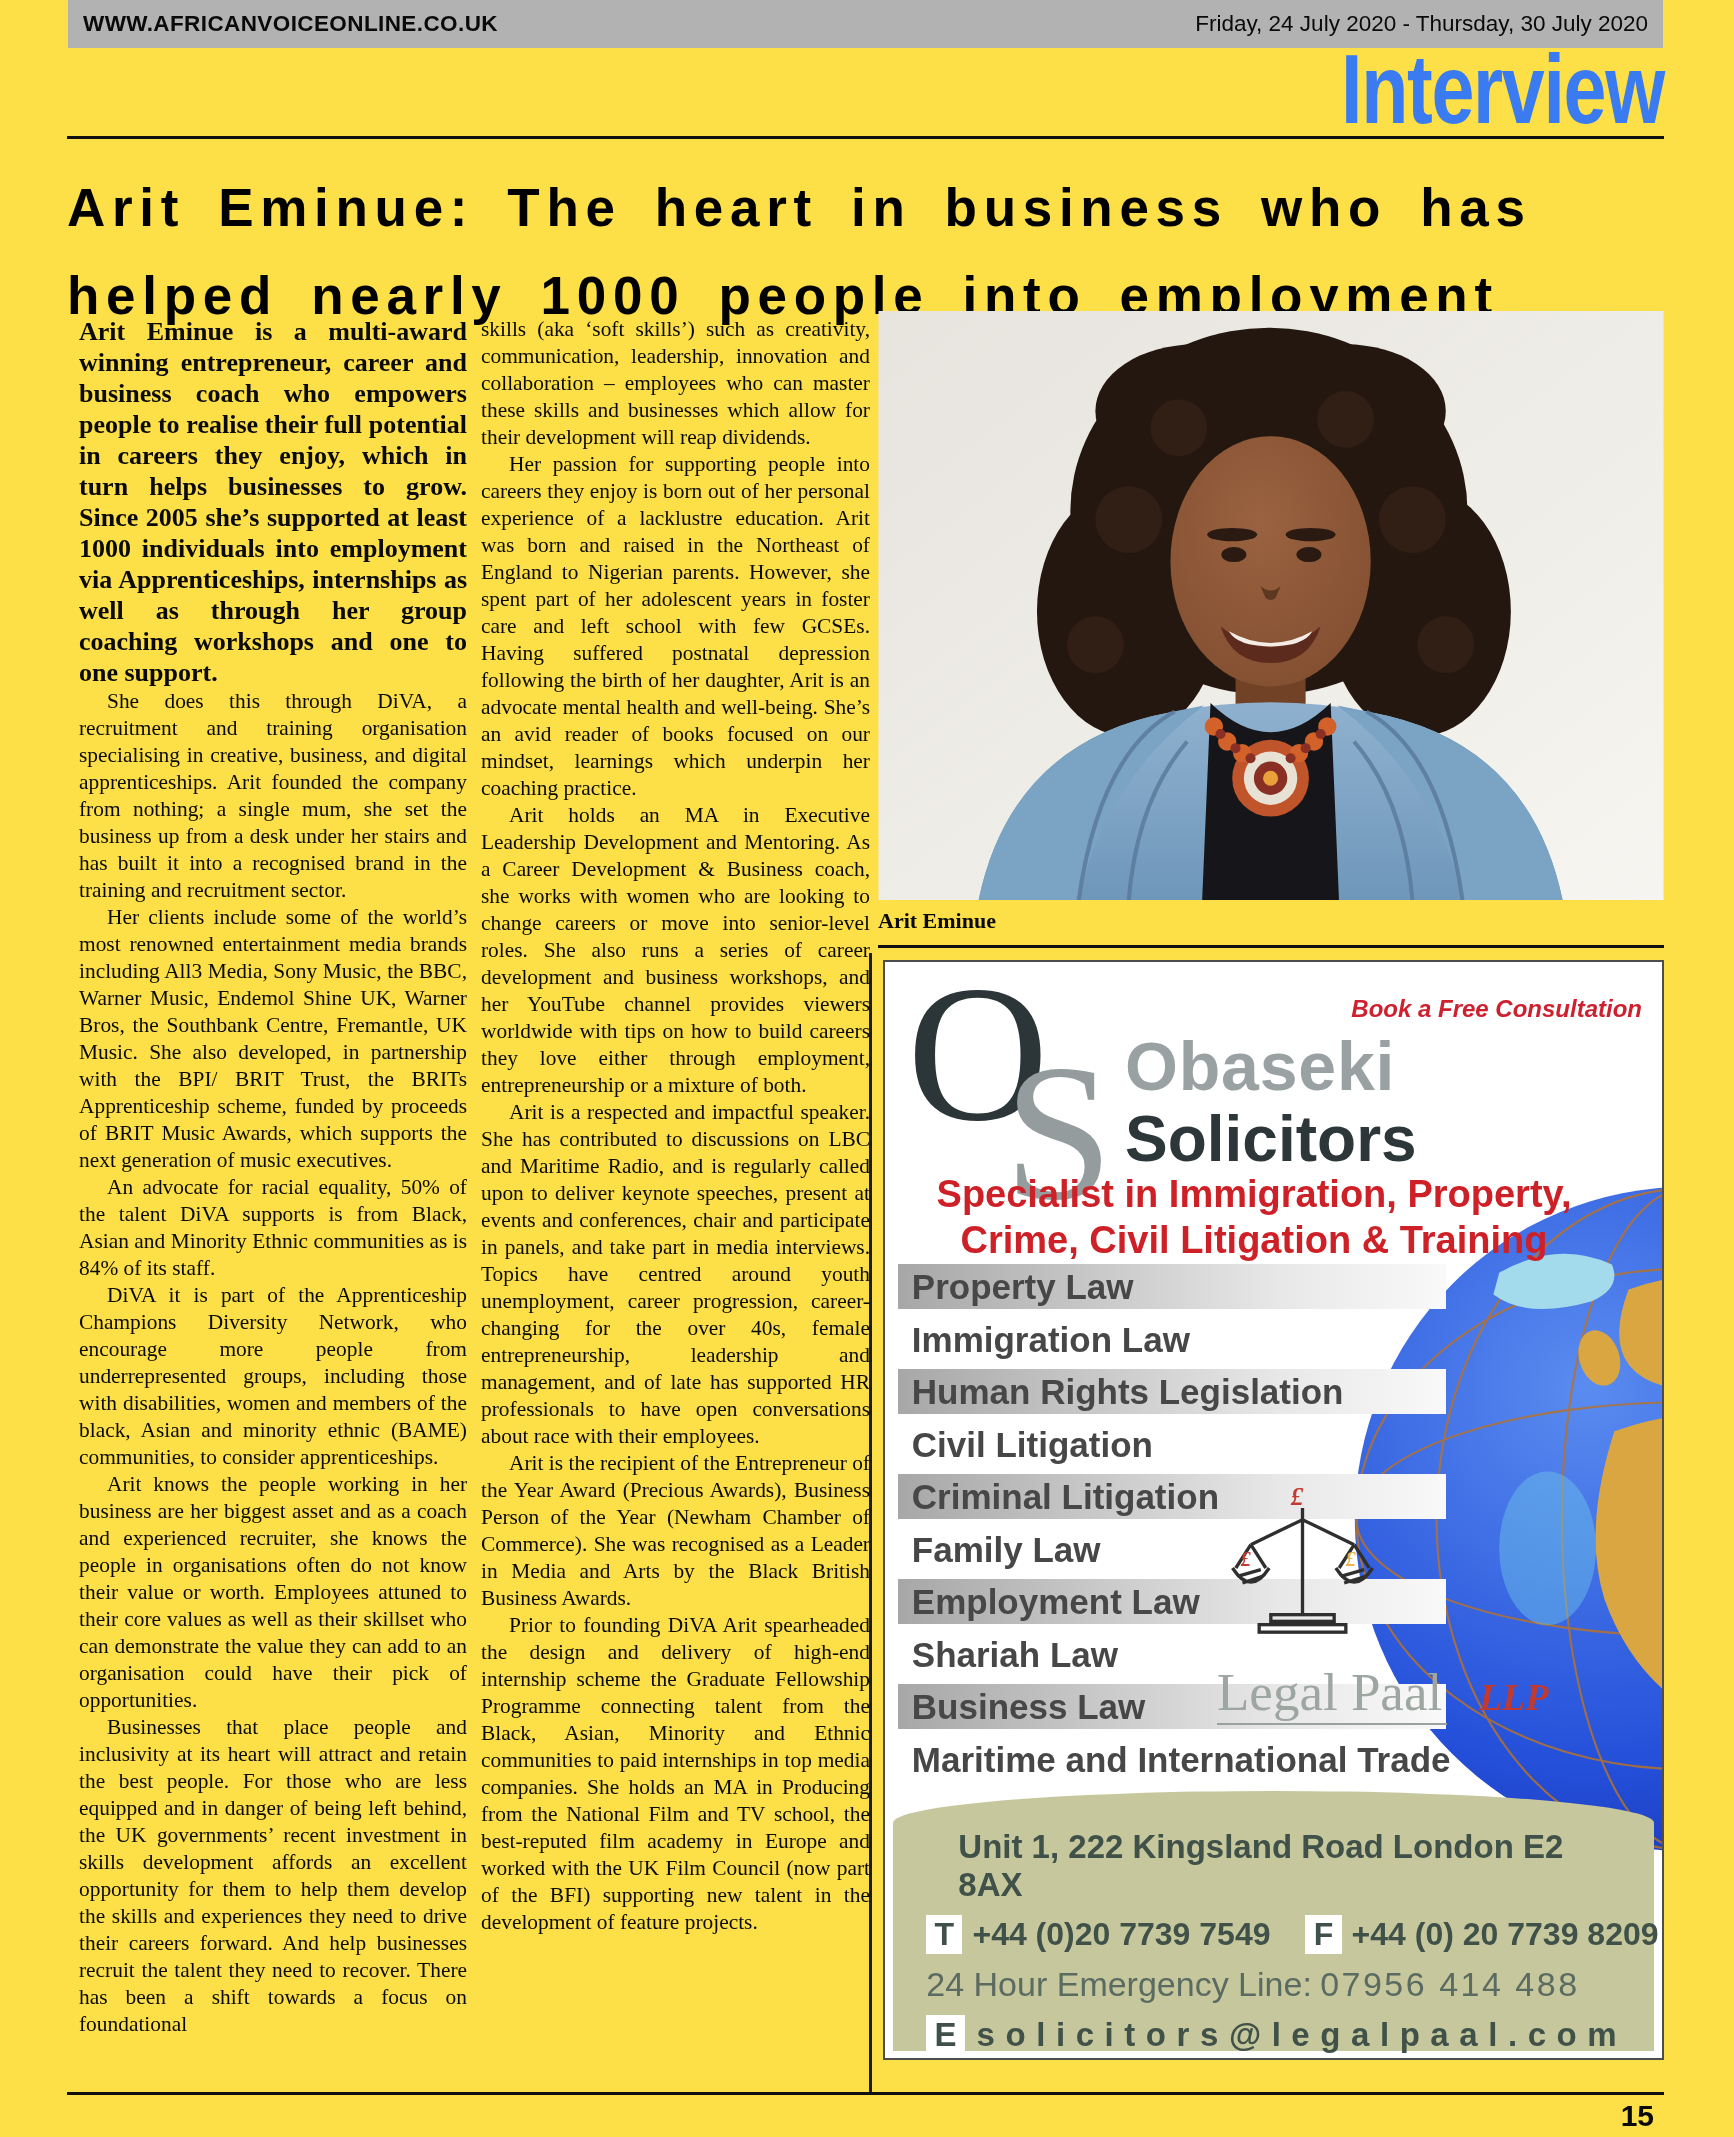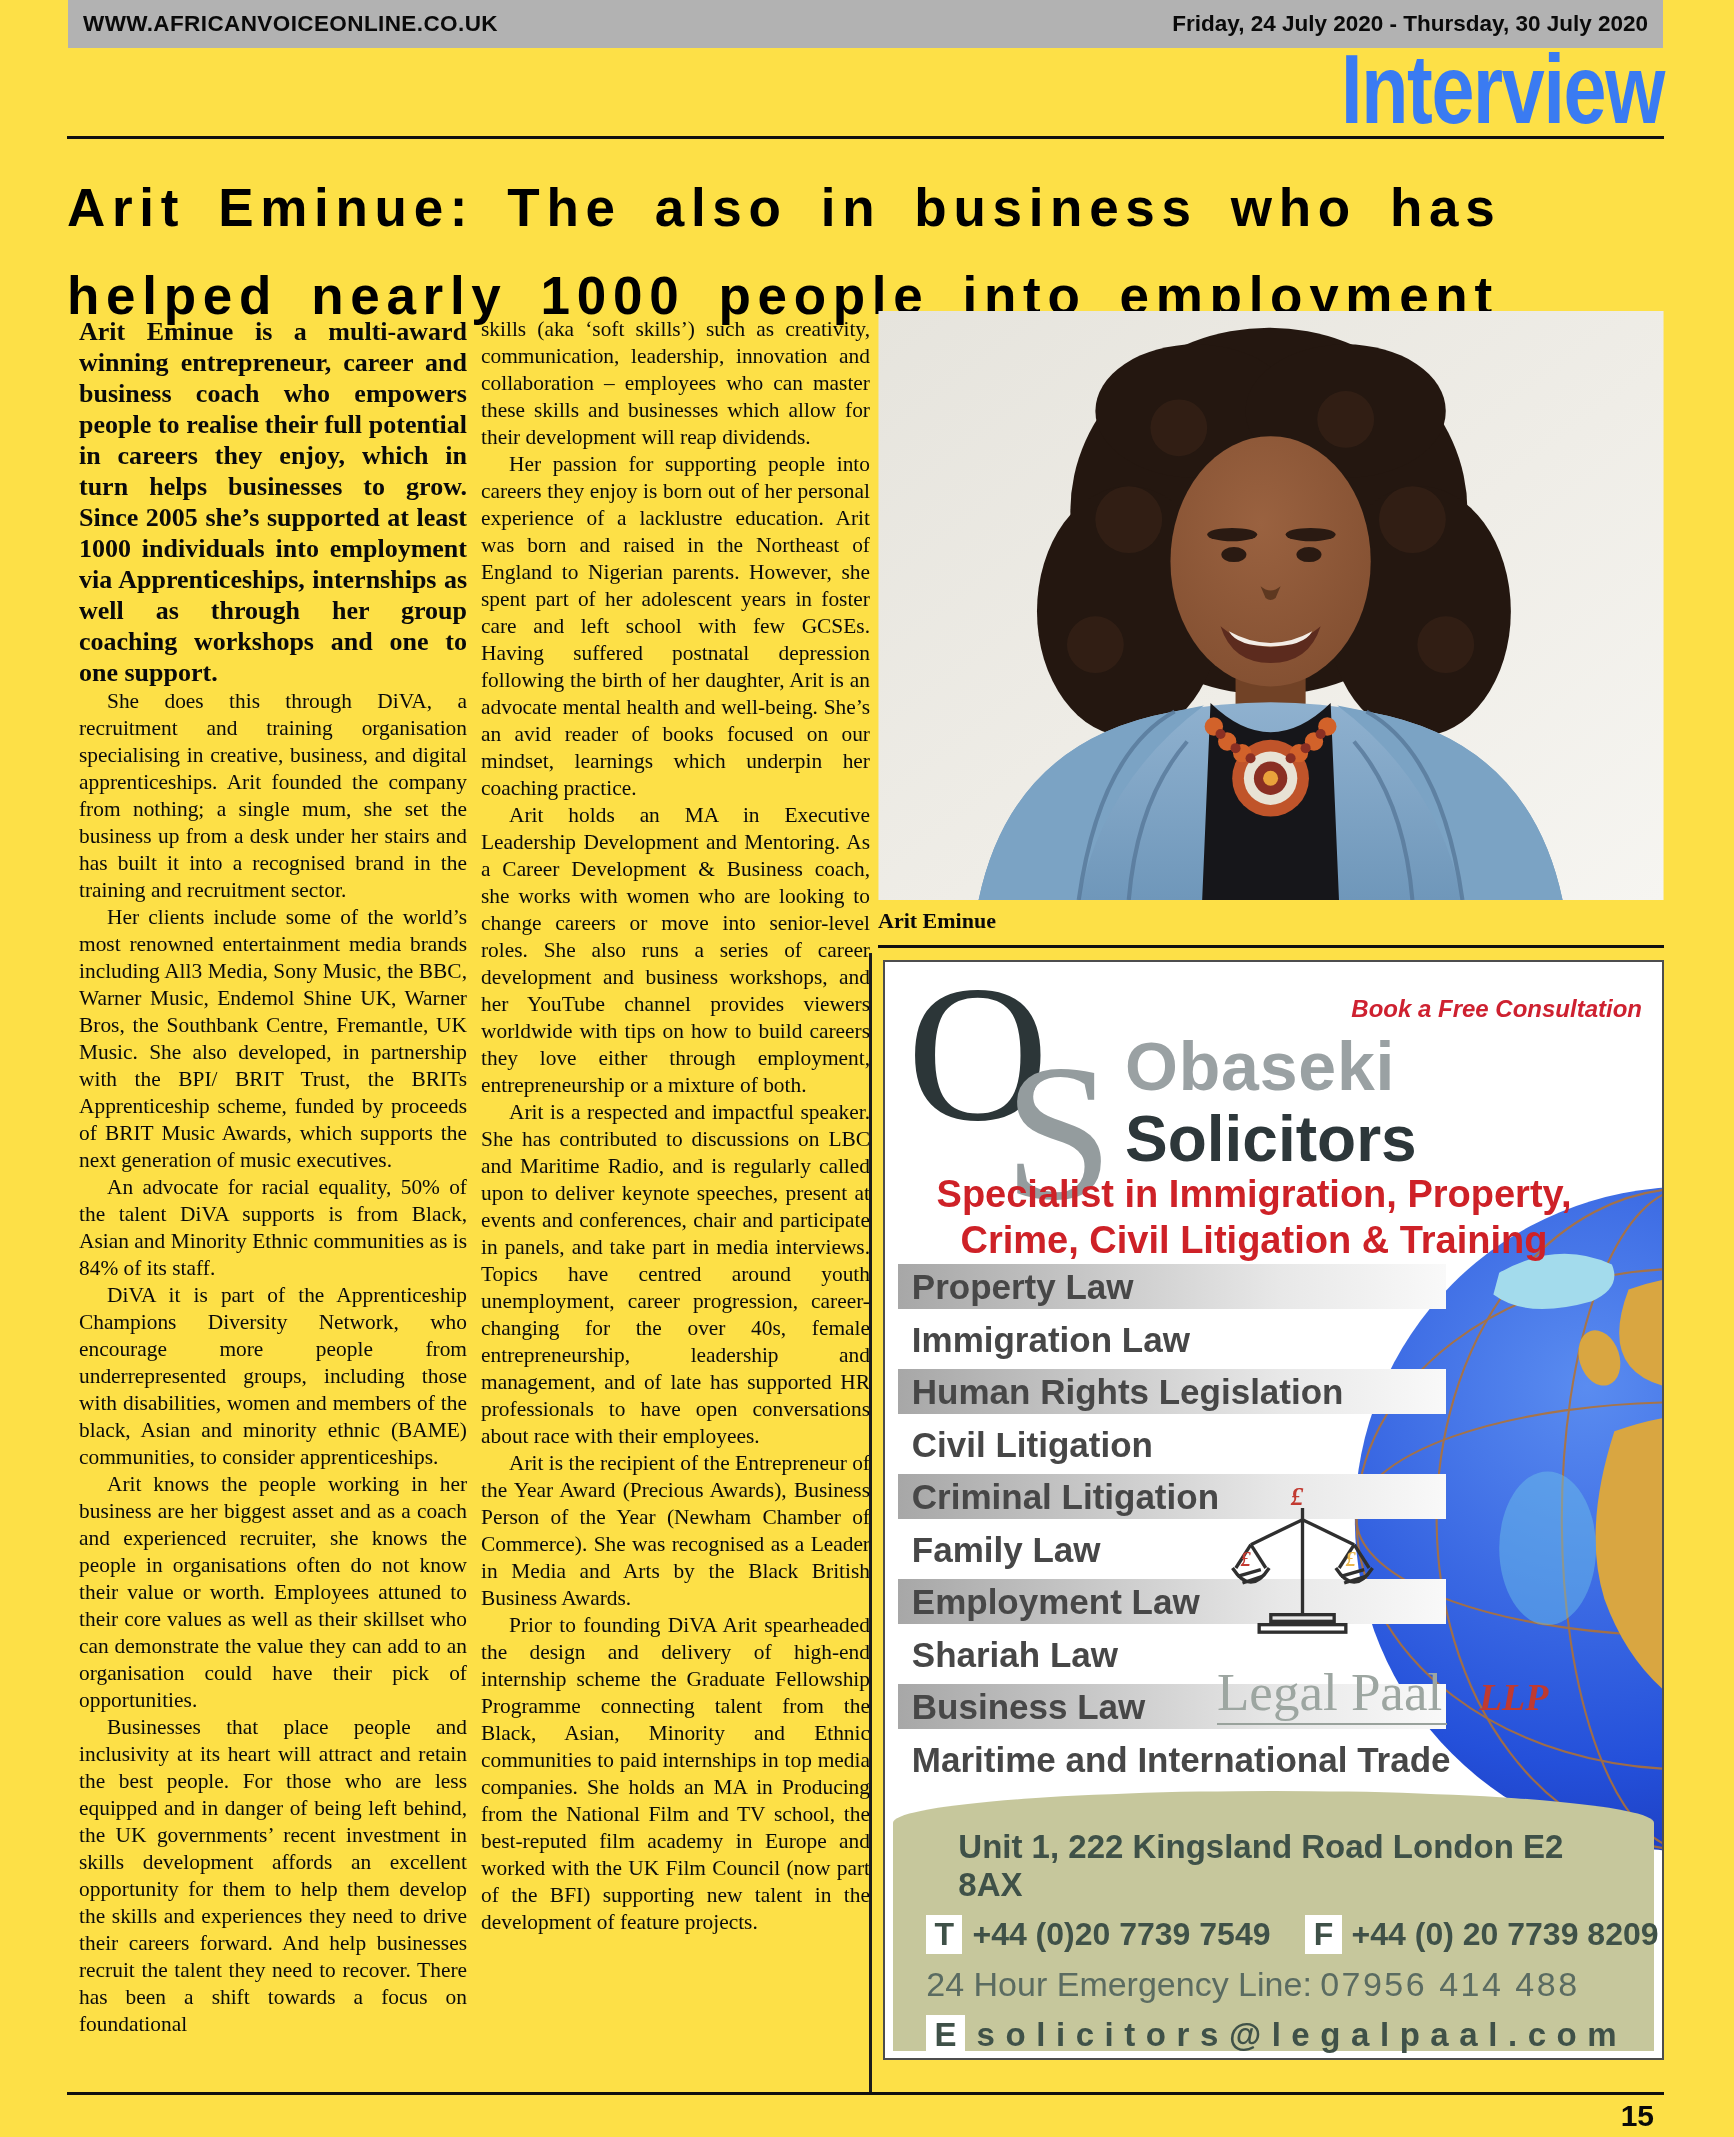--- a/index.html
+++ b/index.html
@@ -4,21 +4,21 @@
 <style>
   html,body{margin:0;padding:0;background:#ffffff;}
   .page{position:relative;width:1734px;height:2137px;background:#fde047;overflow:hidden;
         font-family:"Liberation Serif",serif;color:#0a0a0a;}
 
   
   .topbar{position:absolute;left:68px;top:0;width:1595px;height:48px;background:#b2b2b2;
           display:flex;justify-content:space-between;align-items:center;box-sizing:border-box;
           padding:0 15px;font-family:"Liberation Sans",sans-serif;font-size:22.5px;}
   .topbar .url{font-weight:bold;letter-spacing:0.4px;}
-  .topbar .dates{font-weight:700;text-align:center;}
+  .topbar .dates{font-weight:400;text-align:center;}
 
   .section-title{position:absolute;top:42px;right:70px;font-family:"Liberation Sans",sans-serif;
           font-weight:bold;font-size:99px;line-height:.95;color:#3a7bf2;
           transform:scaleX(.78);transform-origin:100% 50%;letter-spacing:-1.7px;white-space:nowrap;}
   .rule-top{position:absolute;left:67px;top:136px;width:1597px;height:3.3px;background:#101010;}
 
   .headline{position:absolute;left:67px;top:164px;width:1611px;margin:0;
           font-family:"Liberation Sans",sans-serif;font-weight:bold;font-size:53px;
           letter-spacing:6.7px;word-spacing:11.7px;line-height:88px;color:#000;}
   .headline span{display:block;white-space:nowrap;}
@@ -91,21 +91,21 @@
 
   <header class="topbar">
     <span class="url">WWW.AFRICANVOICEONLINE.CO.UK</span>
     <span class="dates">Friday, 24 July 2020 - Thursday, 30 July 2020</span>
   </header>
 
   <div class="section-title">Interview</div>
   <div class="rule-top"></div>
 
   <h1 class="headline">
-    <span>Arit Eminue: The also in business who has</span>
+    <span>Arit Eminue: The heart in business who has</span>
     <span>helped nearly 1000 people into employment</span>
   </h1>
 
   <section class="col left">
     <p class="lead">Arit Eminue is a multi-award winning entrepreneur, career and business coach who empowers people to realise their full potential in careers they enjoy, which in turn helps businesses to grow. Since 2005 she’s supported at least 1000 individuals into employment via Apprenticeships, internships as well as through her group coaching workshops and one to one support.</p>
     <p class="ind">She does this through DiVA, a recruitment and training organisation specialising in creative, business, and digital apprenticeships. Arit founded the company from nothing; a single mum, she set the business up from a desk under her stairs and has built it into a recognised brand in the training and recruitment sector.</p>
     <p class="ind">Her clients include some of the world’s most renowned entertainment media brands including All3 Media, Sony Music, the BBC, Warner Music, Endemol Shine UK, Warner Bros, the Southbank Centre, Fremantle, UK Music. She also developed, in partnership with the BPI/ BRIT Trust, the BRITs Apprenticeship scheme, funded by proceeds of BRIT Music Awards, which supports the next generation of music executives.</p>
     <p class="ind">An advocate for racial equality, 50% of the talent DiVA supports is from Black, Asian and Minority Ethnic communities as is 84% of its staff.</p>
     <p class="ind">DiVA it is part of the Apprenticeship Champions Diversity Network, who encourage more people from underrepresented groups, including those with disabilities, women and members of the black, Asian and minority ethnic (BAME) communities, to consider apprenticeships.</p>
     <p class="ind">Arit knows the people working in her business are her biggest asset and as a coach and experienced recruiter, she knows the people in organisations often do not know their value or worth. Employees attuned to their core values as well as their skillset who can demonstrate the value they can add to an organisation could have their pick of opportunities.</p>

